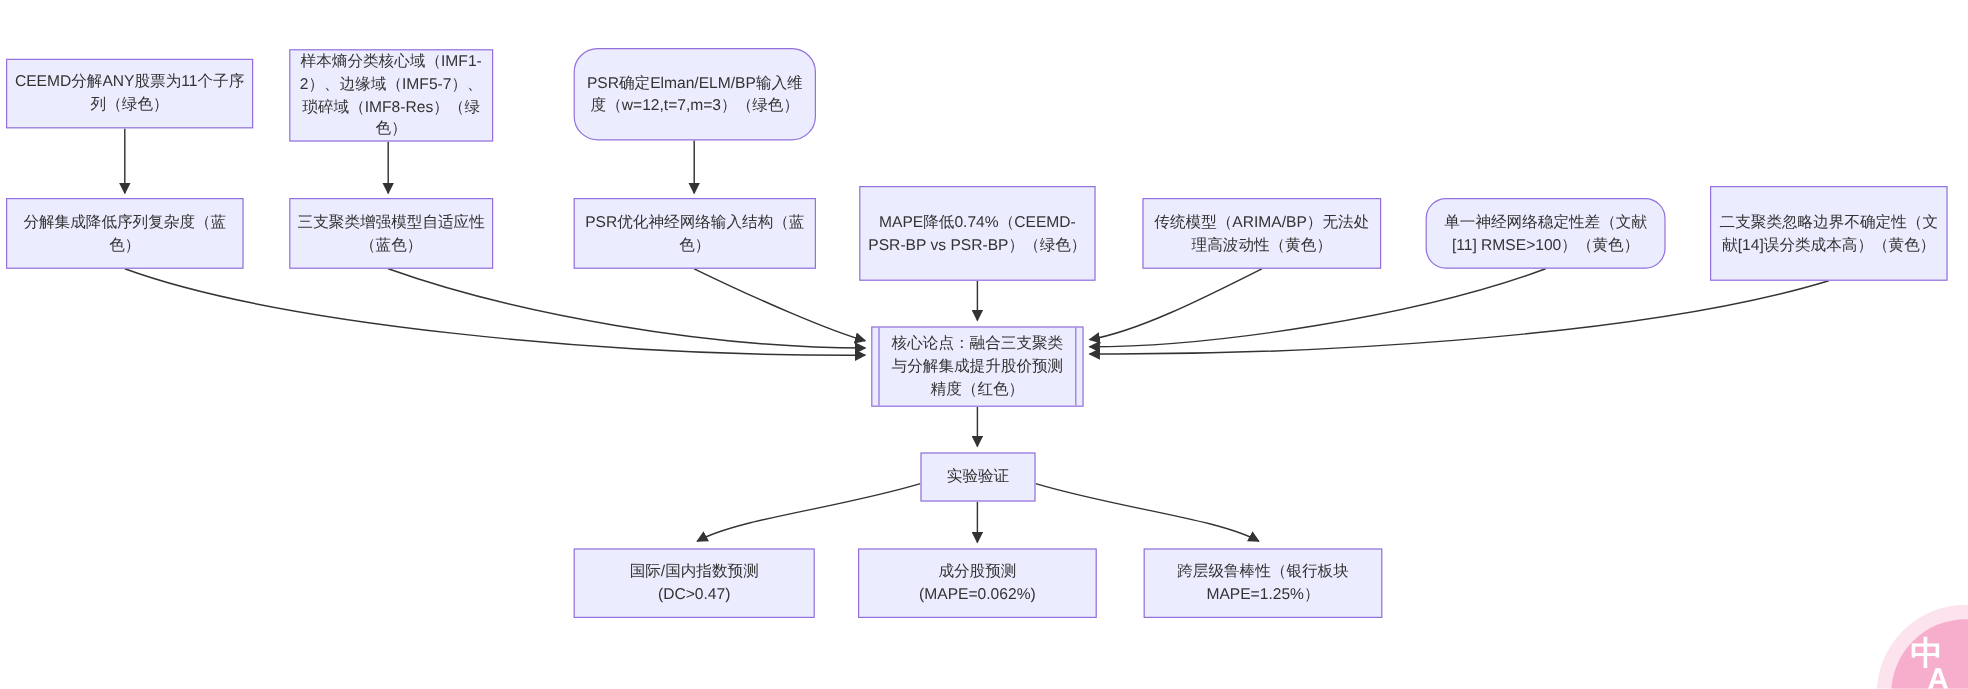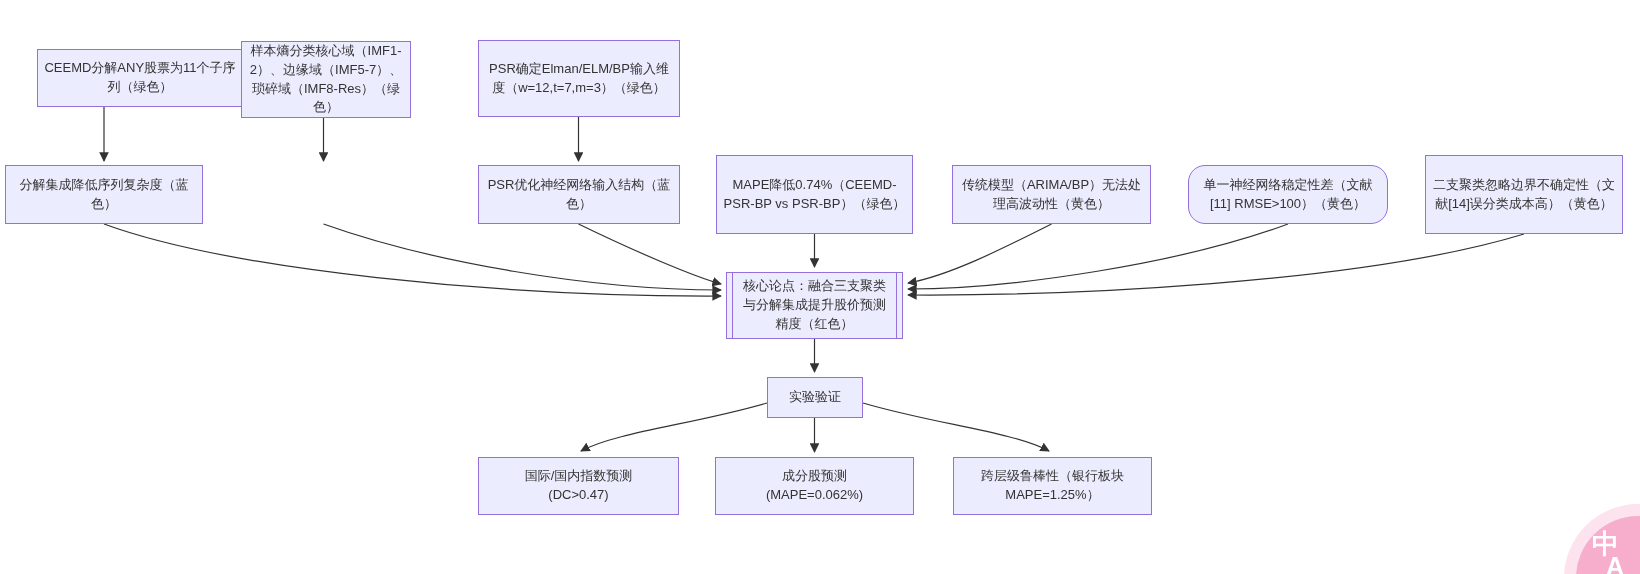--- a/index.html
+++ b/index.html
@@ -94,36 +94,39 @@
       <path marker-end="url(#arrow)" d="M1051.5,224 C 1000,250 948,276 908,283"></path>
       <path marker-end="url(#arrow)" d="M1288,224 C 1180,264 1010,289 908,289"></path>
       <path marker-end="url(#arrow)" d="M1524,234 C 1360,284 1060,296 908,295"></path>
       <path marker-end="url(#arrow)" d="M814.5,339 L814.5,372"></path>
       <path marker-end="url(#arrow)" d="M767,403 C 696,424 616,432 581,451"></path>
       <path marker-end="url(#arrow)" d="M814.5,418 L814.5,452"></path>
       <path marker-end="url(#arrow)" d="M863,403 C 934,424 1014,432 1049,451"></path>
     </g>
   </svg>
 
-  <div class="node" style="left:5px; top:49px; width:206px; height:58px;margin-left:32px;">
+  <div class="node" style="left:5px; top:49px; width:206px; height:58px;">
     <span>CEEMD分解ANY股票为11个子序列（绿色）</span>
   </div>
 
   <div class="node" style="left:241px; top:41px; width:170px; height:77px;">
     <span>样本熵分类核心域（IMF1-2）、边缘域（IMF5-7）、琐碎域（IMF8-Res）（绿色）</span>
   </div>
 
-  <div class="node" style="left:478px; top:40px; width:202px; height:77px;">
+  <div class="node" style="left:478px; top:40px; width:202px; height:77px;border-radius:20px;">
     <span>PSR确定Elman/ELM/BP输入维度（w=12,t=7,m=3）（绿色）</span>
   </div>
 
   <div class="node" style="left:5px; top:165px; width:198px; height:59px;">
     <span>分解集成降低序列复杂度（蓝色）</span>
   </div>
 
+  <div class="node" style="left:241px; top:165px; width:170px; height:59px;">
+    <span>三支聚类增强模型自适应性（蓝色）</span>
+  </div>
 
   <div class="node" style="left:478px; top:165px; width:202px; height:59px;">
     <span>PSR优化神经网络输入结构（蓝色）</span>
   </div>
 
   <div class="node" style="left:716px; top:155px; width:197px; height:79px;">
     <span>MAPE降低0.74%（CEEMD-PSR-BP vs PSR-BP）（绿色）</span>
   </div>
 
   <div class="node" style="left:952px; top:165px; width:199px; height:59px;">

